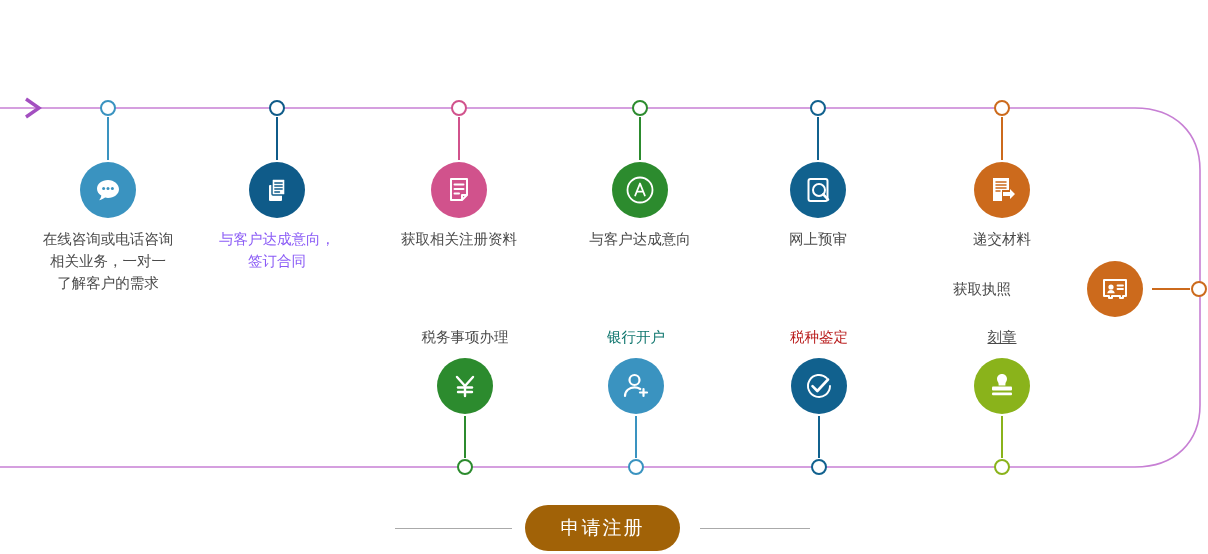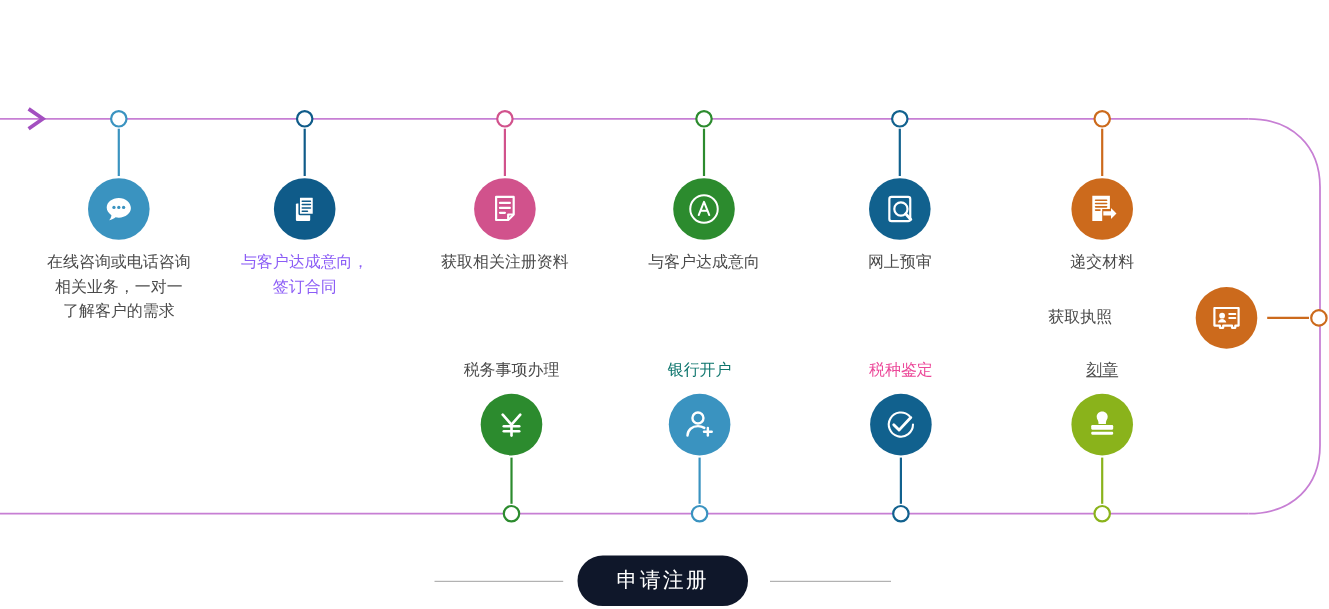--- a/index.html
+++ b/index.html
@@ -241,21 +241,21 @@
         </div>
         <div class="node-label label-above" style="color: #0f766e;">银行开户</div>
       </div>
       <div class="node" style="left: 819px; top: 386px;">
         <div class="disc" style="background: rgb(17, 97, 142);">
           <svg width="34" height="34" viewBox="0 0 34 34">
         <path d="M28 17a11 11 0 1 1-3.2-7.8" fill="none" stroke="#ffffff" stroke-width="1.9" stroke-linecap="round"></path>
         <path d="M10.5 17.2 15.3 22 26 10.5" fill="none" stroke="#ffffff" stroke-width="2.6" stroke-linecap="round" stroke-linejoin="round"></path>
       </svg>
         </div>
-        <div class="node-label label-above" style="color: #ec4899;">税种鉴定</div>
+        <div class="node-label label-above" style="color: #b91c1c;">税种鉴定</div>
       </div>
       <div class="node" style="left: 1002px; top: 386px;">
         <div class="disc" style="background: rgb(138, 179, 27);">
           <svg width="32" height="32" viewBox="0 0 32 32">
         <path d="M16 4c3 0 5 2.2 5 4.9 0 2.3-1.6 3.2-1.6 5.1v1.4h-6.8V14c0-1.9-1.6-2.8-1.6-5.1C11 6.2 13 4 16 4z" fill="#ffffff"></path>
         <rect x="6" y="16.4" width="20" height="4.2" rx="1" fill="#ffffff"></rect>
         <rect x="6" y="22.6" width="20" height="2.6" rx="1" fill="#ffffff"></rect>
       </svg>
         </div>
         <div class="node-label label-above" style="color: rgb(74, 74, 74); text-decoration: underline;">刻章</div>
@@ -272,17 +272,17 @@
         </g>
       </svg>
         </div>
         <div class="node-label label-left" style="color: rgb(74, 74, 74); text-align: center;">获取执照</div>
       </div>
     </div>
 
 
   <div class="badge-rule rule-left"></div>
   <div class="badge-rule rule-right"></div>
-  <div class="badge badge-bottom" style="background: #0f172a;">
+  <div class="badge badge-bottom" style="background: #a16207;">
     <span>申请注册</span>
   </div>
 
 </div>
 
 </body></html>

